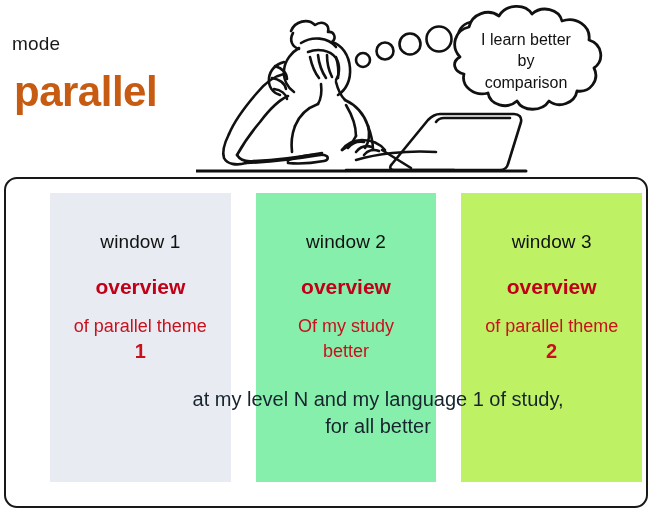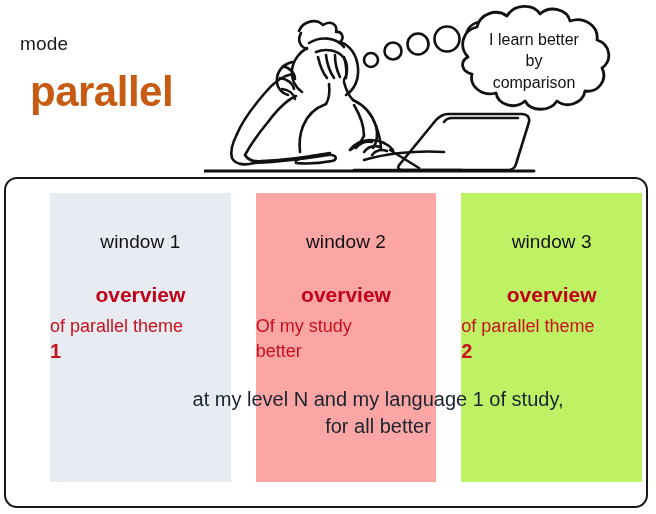--- a/index.html
+++ b/index.html
@@ -12,21 +12,21 @@
     height: 514px;
     position: relative;
     overflow: hidden;
     font-family: "Liberation Sans", sans-serif;
     -webkit-font-smoothing: antialiased;
   }
 
   
   #header {
     position: absolute;
-    left: 8px; top: 0;
+    left: 0; top: 0;
     width: 540px;
     height: 176px;
   }
   #mode-label {
     position: absolute;
     left: 12px;
     top: 33px;
     font-size: 19px;
     color: #1a1a1a;
     letter-spacing: .2px;
@@ -34,21 +34,20 @@
   }
   #mode-value {
     position: absolute;
     left: 14px;
     top: 68px;
     font-size: 42px;
     font-weight: bold;
     color: #c75b12;
     letter-spacing: -.5px;
     white-space: nowrap;
-    margin-left: 8px;
   }
 
   #illustration {
     position: absolute;
     left: 196px;
     top: 0;
     width: 460px;
     height: 176px;
   }
 
@@ -92,27 +91,27 @@
   }
   .window-overview {
     position: absolute;
     left: 0;
     top: 82px;
     width: 100%;
     text-align: center;
     font-size: 21px;
     font-weight: bold;
     color: #c00018;
-    margin-top: 8px;
   }
   .window-sub {
     position: absolute;
     left: 0;
     top: 121px;
     width: 100%;
+    text-align: center;
     font-size: 18px;
     line-height: 25px;
     color: #c8111d;
   }
   .window-sub .big-num {
     font-weight: bold;
     font-size: 20px;
   }
 
   
@@ -229,21 +228,21 @@
 
     <div class="window-col" style="background:#e8ecf2">
       <div class="window-title">window 1</div>
       <div class="window-overview">overview</div>
       <div class="window-sub">
         <span>of parallel theme</span><br>
         <span class="big-num">1</span>
       </div>
     </div>
 
-    <div class="window-col" style="background:#fca5a5">
+    <div class="window-col" style="background:#86efac">
       <div class="window-title">window 2</div>
       <div class="window-overview">overview</div>
       <div class="window-sub">
         <span>Of my study</span><br>
         <span>better</span>
       </div>
     </div>
 
     <div class="window-col" style="background:#bef264">
       <div class="window-title">window 3</div>

